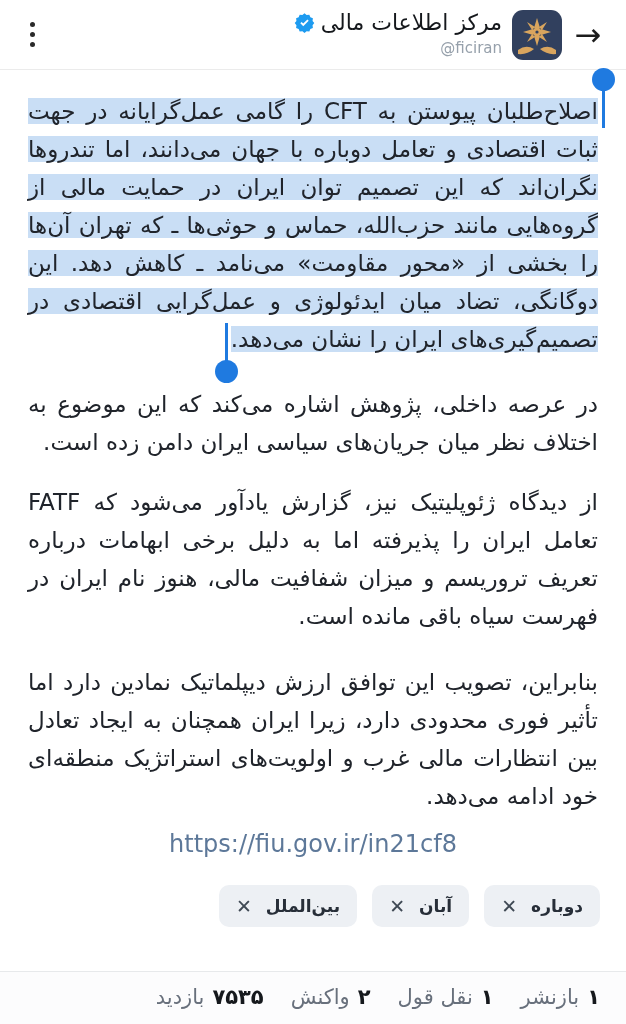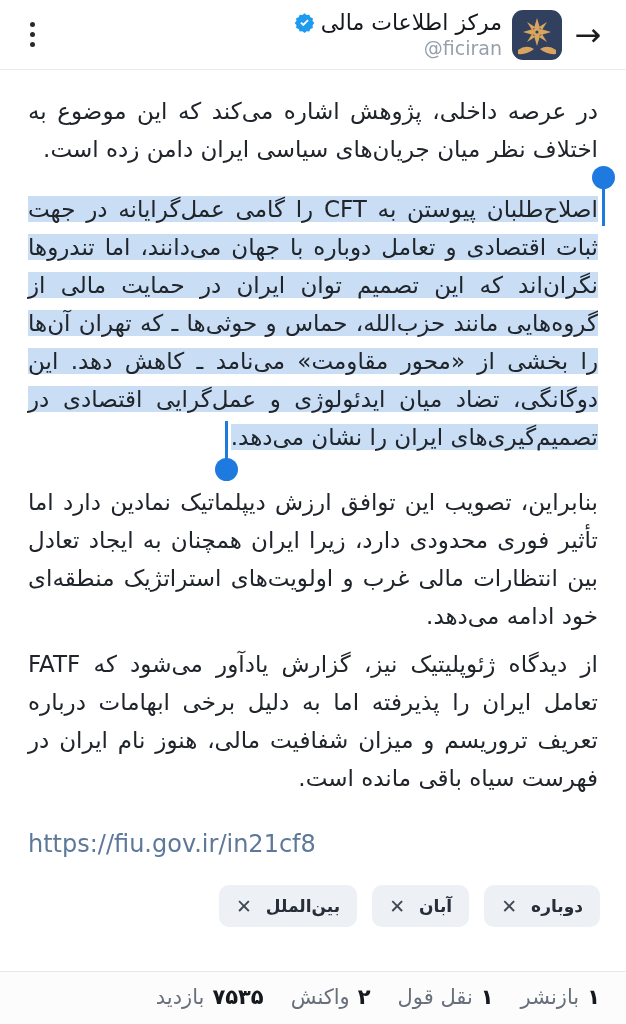--- a/index.html
+++ b/index.html
@@ -13,21 +13,21 @@
   .topbar { height:70px; flex:0 0 auto; display:flex; align-items:center;
             padding:0 14px 0 22px; border-bottom:1px solid #ebebeb; background:#fff; }
   .back-btn { width:48px; height:48px; display:flex; align-items:center; justify-content:center;
               font-size:32px; color:#1c1c1c; cursor:pointer; }
   .avatar { width:50px; height:50px; margin-right:2px; margin-left:10px; flex:0 0 auto; }
   .avatar svg { display:block; }
   .acct { display:flex; flex-direction:column; align-items:flex-start; direction:rtl; }
   .acct-row { display:flex; align-items:center; gap:6px; }
   .acct-name { font-size:22px; font-weight:normal; color:#15181c; line-height:26px; }
   .badge { width:21px; height:21px; flex:0 0 auto; }
-  .handle { direction:ltr; font-size:19px; color:#96a0ab; line-height:24px; }
+  .handle { direction:ltr; font-size:15px; color:#96a0ab; line-height:24px; }
   .spacer { flex:1; }
   .kebab { display:flex; flex-direction:column; gap:5px; padding:8px; cursor:pointer;
            margin-right:auto; }
   .kebab i { width:5px; height:5px; border-radius:50%; background:#2a2a2a; display:block; }
 
   
   .post-body { padding:22px 28px 0; }
   p.body-text { font-size:23px; line-height:38px; color:#20242b;
                 text-align:justify; margin:0 0 22px; }
   .p2 { position:relative; margin-bottom:27px !important; }
@@ -36,21 +36,21 @@
   .hl { background:#c9def5; }
 
   
   .sel-caret { position:absolute; width:3px; background:#1f7ae0; }
   .sel-dot   { position:absolute; width:23px; height:23px; border-radius:50%; background:#1f7ae0; }
   .caret-start { top:-2px; right:-7px; height:38px; }
   .dot-start   { top:-24px; right:-17px; }
   .caret-end   { bottom:-3px; left:197px; height:38px; }
   .dot-end     { bottom:-25px; left:187px; }
 
-  .link-row { direction:ltr; text-align:left; font-size:24px; line-height:38px;
+  .link-row { direction:ltr; text-align:center; font-size:24px; line-height:38px;
               margin:0 0 22px; }
   .link-row a { color:#5d7899; text-decoration:none; }
   .timestamp { font-size:22px; line-height:38px; color:#6e7681; text-align:right;
                margin:0 0 9px; }
 
   
   .tags { display:flex; direction:rtl; gap:15px; padding:0 26px; margin-bottom:15px; }
   .chip { display:flex; align-items:center; gap:14px; background:#edf0f4; border-radius:10px;
           padding:10px 17px; cursor:pointer; }
   .chip-label { font-size:17px; font-weight:600; color:#272e38; }
@@ -104,33 +104,33 @@
     </div>
     <div class="spacer"></div>
     <div class="kebab">
       <i></i>
       <i></i>
       <i></i>
     </div>
   </div>
 
   <div class="post-body">
-    <p class="body-text">در عرصه داخلی، پژوهش اشاره می‌کند که این موضوع به اختلاف نظر میان جریان‌های سیاسی ایران دامن زده است.</p>
-
     <p class="body-text p2">
       <span class="hl">اصلاح‌طلبان پیوستن به CFT را گامی عمل‌گرایانه در جهت ثبات اقتصادی و تعامل دوباره با جهان می‌دانند، اما تندروها نگران‌اند که این تصمیم توان ایران در حمایت مالی از گروه‌هایی مانند حزب‌الله، حماس و حوثی‌ها ـ که تهران آن‌ها را بخشی از «محور مقاومت» می‌نامد ـ کاهش دهد. این دوگانگی، تضاد میان ایدئولوژی و عمل‌گرایی اقتصادی در تصمیم‌گیری‌های ایران را نشان می‌دهد.</span>
       <span class="sel-caret caret-start"></span>
       <span class="sel-dot dot-start"></span>
       <span class="sel-caret caret-end"></span>
       <span class="sel-dot dot-end"></span>
     </p>
 
-    <p class="body-text p4">بنابراین، تصویب این توافق ارزش دیپلماتیک نمادین دارد اما تأثیر فوری محدودی دارد، زیرا ایران همچنان به ایجاد تعادل بین انتظارات مالی غرب و اولویت‌های استراتژیک منطقه‌ای خود ادامه می‌دهد.</p>
+    <p class="body-text">در عرصه داخلی، پژوهش اشاره می‌کند که این موضوع به اختلاف نظر میان جریان‌های سیاسی ایران دامن زده است.</p>
 
     <p class="body-text p3">از دیدگاه ژئوپلیتیک نیز، گزارش یادآور می‌شود که FATF تعامل ایران را پذیرفته اما به دلیل برخی ابهامات درباره تعریف تروریسم و میزان شفافیت مالی، هنوز نام ایران در فهرست سیاه باقی مانده است.</p>
+
+    <p class="body-text p4">بنابراین، تصویب این توافق ارزش دیپلماتیک نمادین دارد اما تأثیر فوری محدودی دارد، زیرا ایران همچنان به ایجاد تعادل بین انتظارات مالی غرب و اولویت‌های استراتژیک منطقه‌ای خود ادامه می‌دهد.</p>
 
     <p class="link-row">
       <a href="#">https://fiu.gov.ir/in21cf8</a>
     </p>
 
   </div>
 
   <div class="tags">
     <div class="chip">
       <span class="chip-label">دوباره</span>

